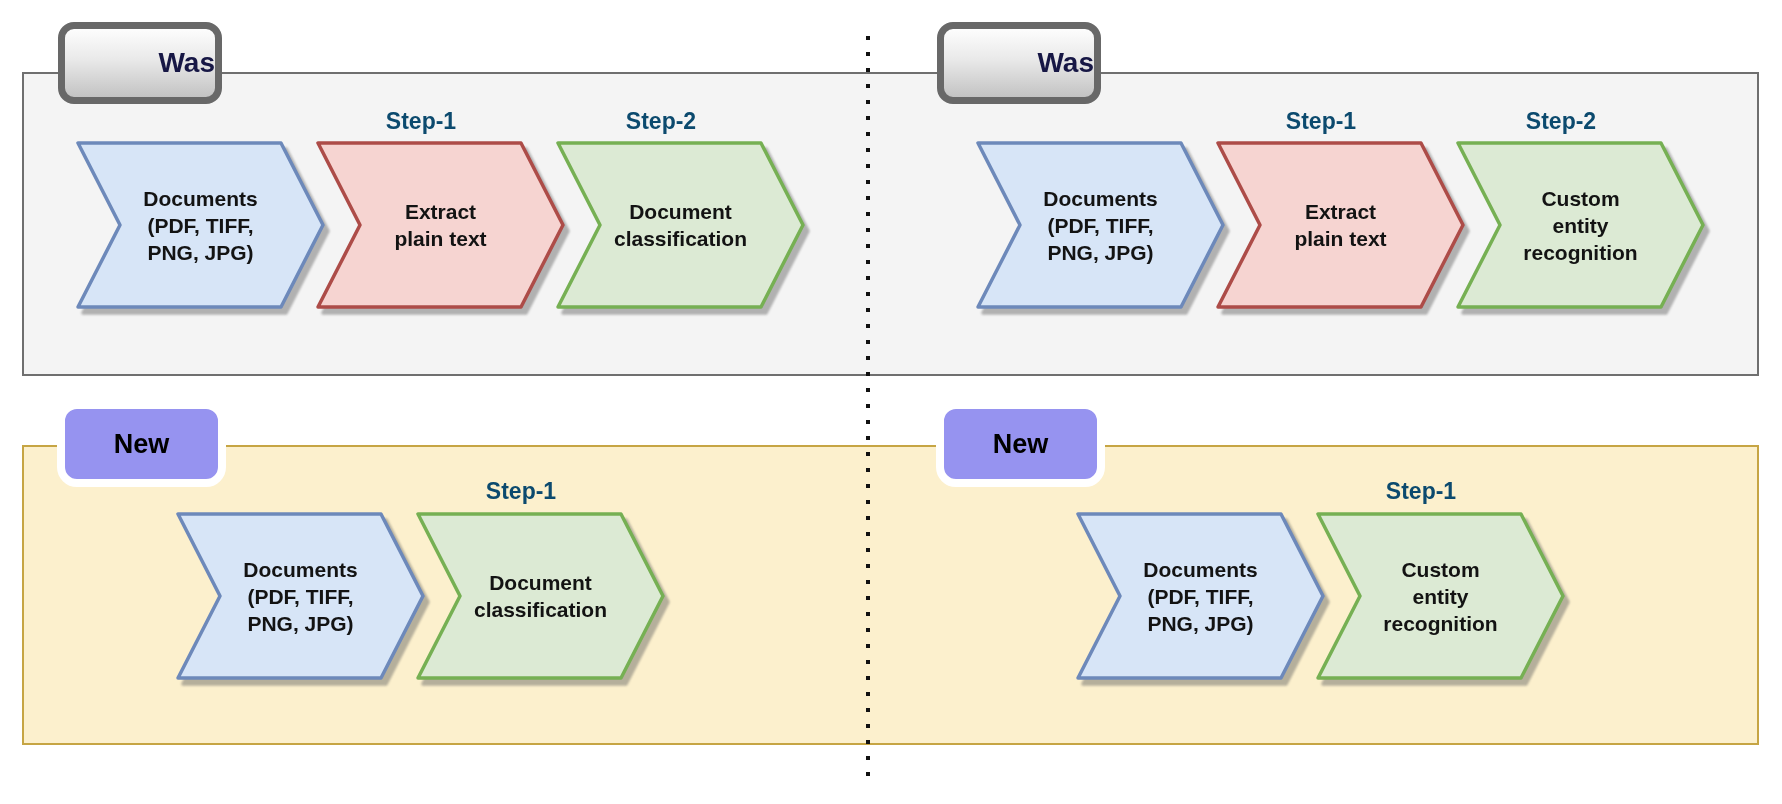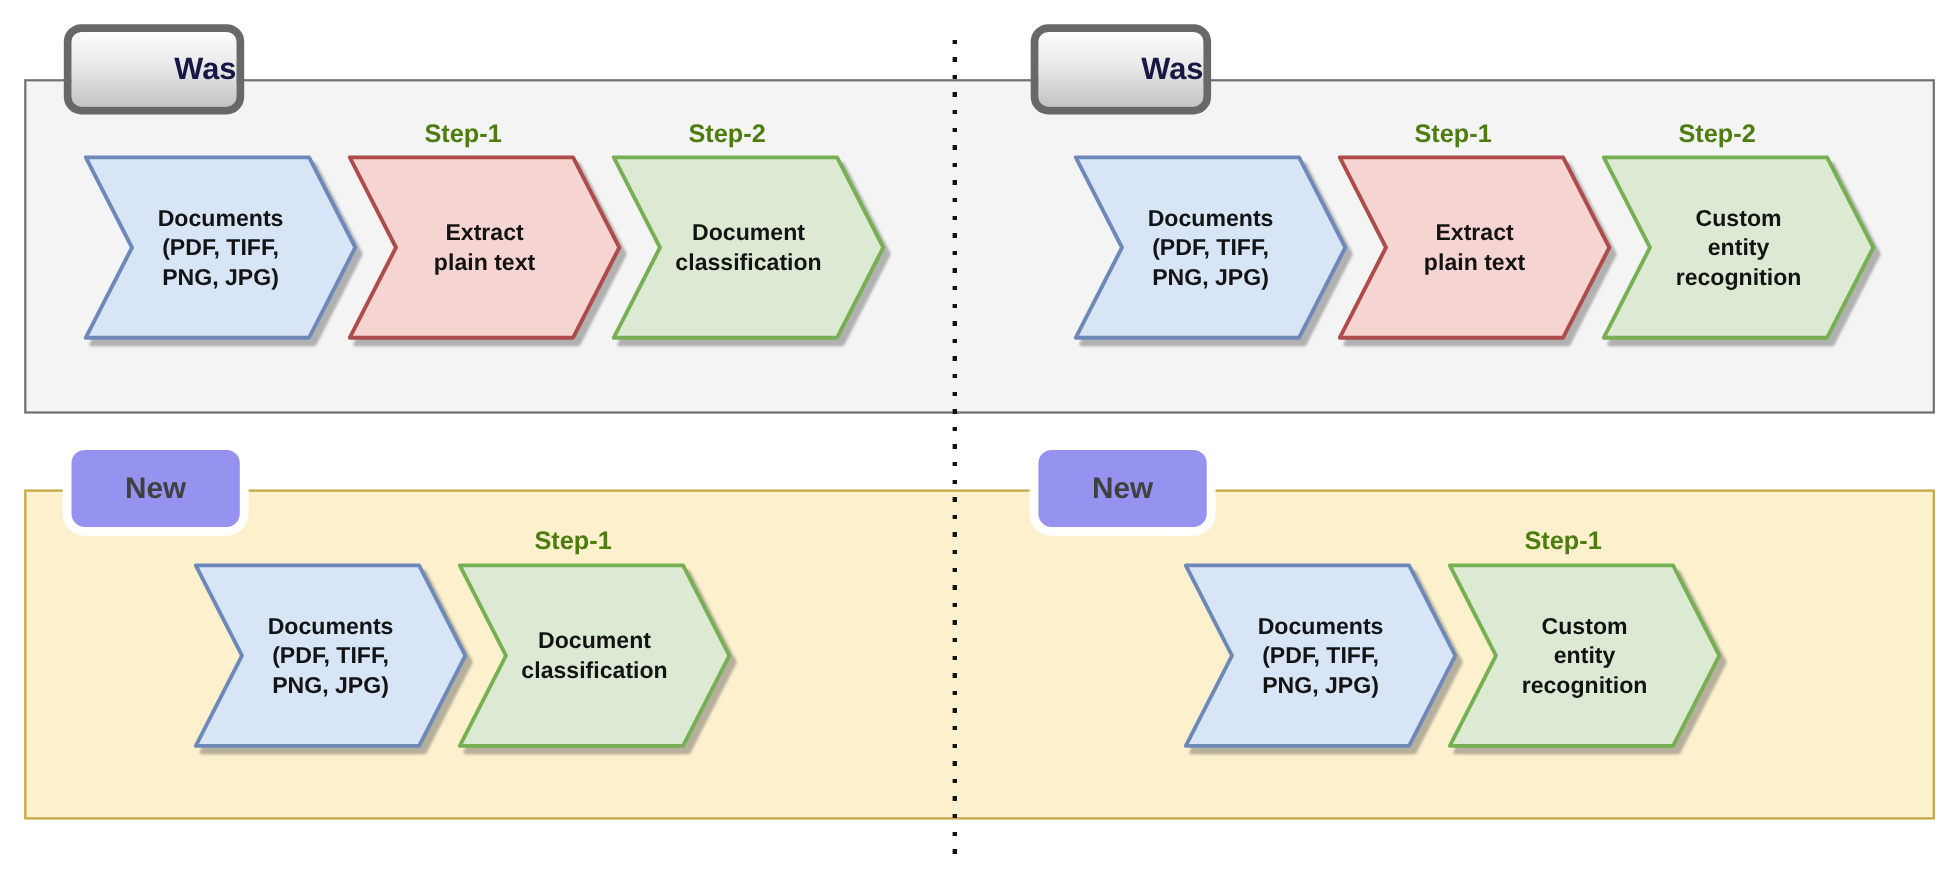--- a/index.html
+++ b/index.html
@@ -17,40 +17,40 @@
   .divider{position:absolute;left:866px;top:36px;width:4px;height:750px;z-index:9;
            background:repeating-linear-gradient(to bottom,#111111 0 4px,transparent 4px 16px);}
 
   
   .badge{position:absolute;display:flex;align-items:center;justify-content:center;
          box-sizing:border-box;z-index:6;}
   .badge-was{width:164px;height:82px;border:7px solid #686868;border-radius:16px;
              background:linear-gradient(180deg,#fdfdfd 0%,#e9e9e9 45%,#c3c3c3 100%);
              color:#171745;font-weight:bold;font-size:28px;justify-content:flex-end;}
   .badge-new{width:169px;height:86px;border:8px solid #ffffff;border-radius:20px;
-             background:#9693f0;color:#404040;font-weight:bold;font-size:27px;}
+             background:#9693f0;color:#000000;font-weight:bold;font-size:27px;}
   .was-left{left:58px;top:22px;}
   .was-right{left:937px;top:22px;}
   .new-left{left:57px;top:401px;}
   .new-right{left:936px;top:401px;}
 
   
   .chev{position:absolute;width:245px;height:164px;z-index:4;}
   .chev-svg{position:absolute;left:-4px;top:-4px;
             filter:drop-shadow(5px 6px 1px rgba(95,95,95,0.45));}
   .p-blue {fill:#d7e5f7;stroke:#6d89ba;stroke-width:3.5;stroke-linejoin:round;}
   .p-red  {fill:#f6d4d1;stroke:#ad4c48;stroke-width:3.5;stroke-linejoin:round;}
   .p-green{fill:#dcead4;stroke:#76b053;stroke-width:3.5;stroke-linejoin:round;}
   .chev-label{position:absolute;left:0;top:0;width:245px;height:164px;
               display:flex;flex-direction:column;align-items:center;justify-content:center;
               font-weight:bold;font-size:21px;line-height:27px;color:#131313;text-align:center;}
 
   
   .step{position:absolute;width:240px;text-align:center;font-weight:bold;
-        font-size:23px;color:#4d7c0f;z-index:5;}
+        font-size:23px;color:#0c4a6e;z-index:5;}
 </style>
 </head>
 <body>
 
 <div class="panel panel-was"></div>
 <div class="panel panel-new"></div>
 
 <div class="divider"></div>
 
 <div class="badge badge-was was-left">

